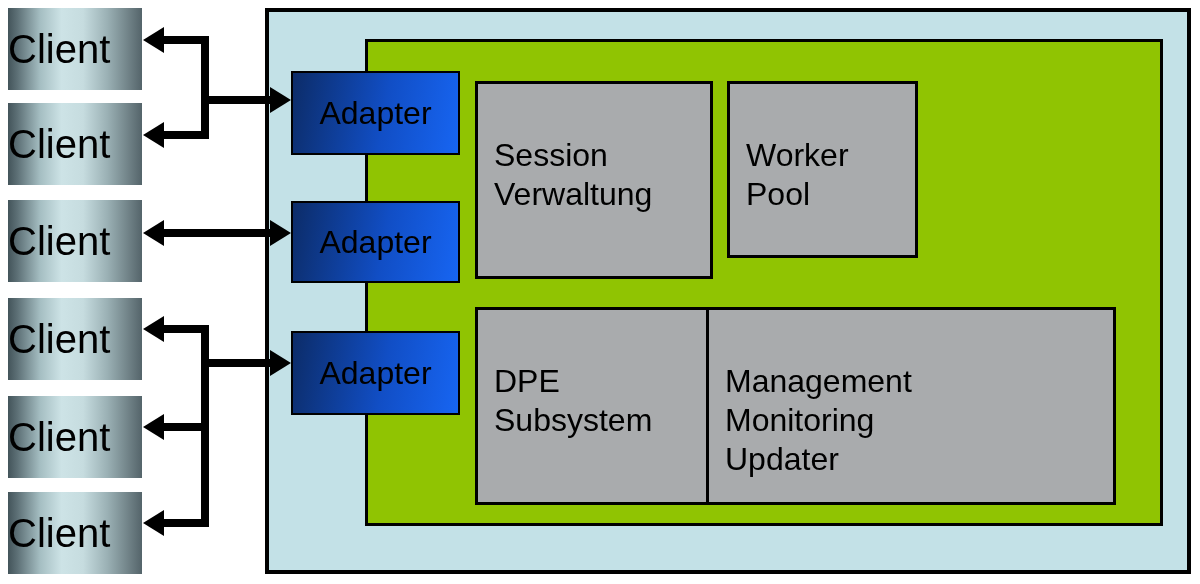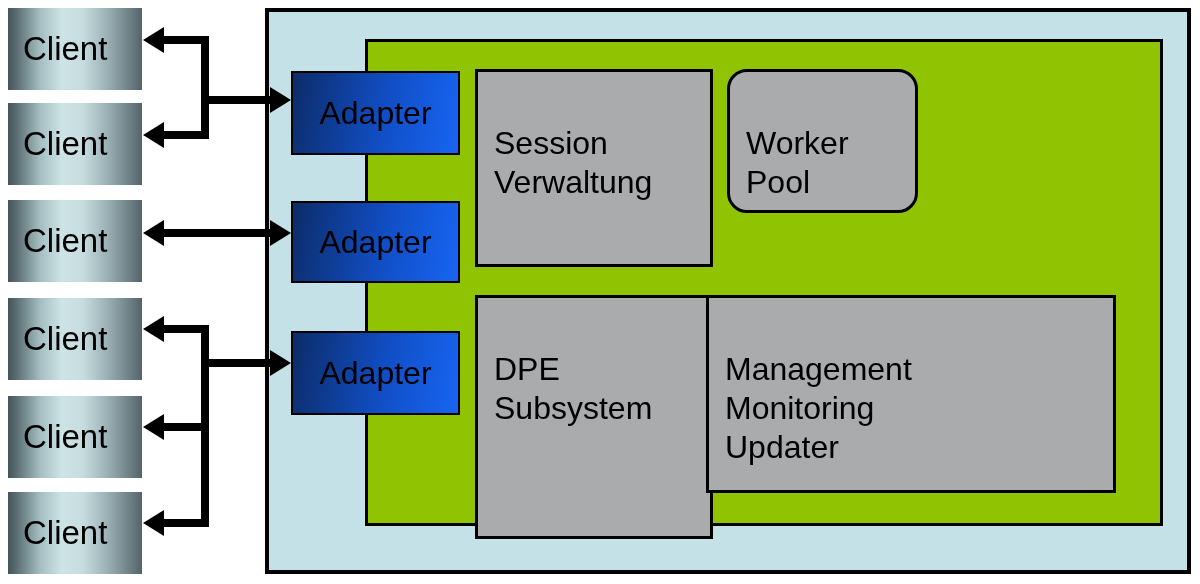--- a/index.html
+++ b/index.html
@@ -14,42 +14,43 @@
   }
   .core-box{
     position:absolute;left:365px;top:39px;width:798px;height:487px;
     background:#90c402;border:3px solid #000;box-sizing:border-box;z-index:2;
   }
   
   .module{
     position:absolute;background:#a9abad;border:3px solid #000;box-sizing:border-box;
     z-index:3;font-size:32px;line-height:1.22;white-space:pre-line;
     padding:13px 10px 0 16px;
+    margin-top:12px;
   }
   .m-session{left:475px;top:69px;width:238px;height:198px;}
-  .m-worker{left:727px;top:69px;width:191px;height:144px;border-radius:20px;}
+  .m-worker{left:727px;top:69px;width:191px;height:177px;}
   .m-config{left:938px;top:69px;width:199px;height:198px;}
-  .m-dpe{left:475px;top:295px;width:238px;height:244px;}
+  .m-dpe{left:475px;top:295px;width:238px;height:198px;}
   .m-mgmt{left:706px;top:295px;width:410px;height:198px;}
   
   .adapter{
     position:absolute;left:291px;width:169px;box-sizing:border-box;z-index:4;
     background:linear-gradient(100deg,#0c2c68 0%,#114ec5 55%,#1765f2 100%);
     border:2px solid #000;display:flex;align-items:center;justify-content:center;
     font-size:32px;color:#000;
   }
   .a1{top:71px;height:84px;}
   .a2{top:201px;height:82px;}
   .a3{top:331px;height:84px;}
   
   .client{
     position:absolute;left:8px;width:134px;height:82px;z-index:5;box-sizing:border-box;
     background:linear-gradient(90deg,#43545a 0%,#5d7076 7%,#a5bec2 24%,#cde3e6 40%,
                #c6dcdf 56%,#9bb1b5 74%,#708287 90%,#54646a 100%);
-    display:flex;align-items:center;padding-left:15px;font-size:33px;
+    display:flex;align-items:center;font-size:40px;
   }
   .c1{top:8px;}.c2{top:103px;}.c3{top:200px;}.c4{top:298px;}.c5{top:396px;}.c6{top:492px;}
   
   .bar,.vbar{position:absolute;background:#000;z-index:6;}
   .bar{height:8px;}
   .vbar{width:8px;}
   .head{position:absolute;width:0;height:0;z-index:6;
         border-top:13px solid transparent;border-bottom:13px solid transparent;}
   .head-l{border-right:21px solid #000;}
   .head-r{border-left:21px solid #000;}

